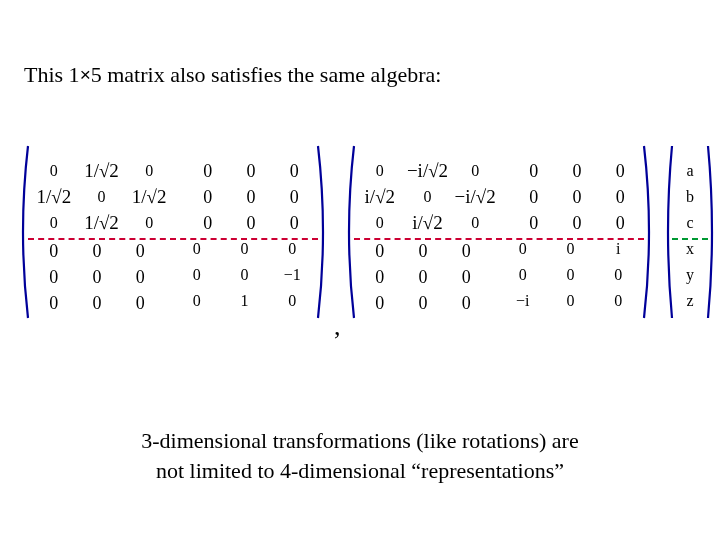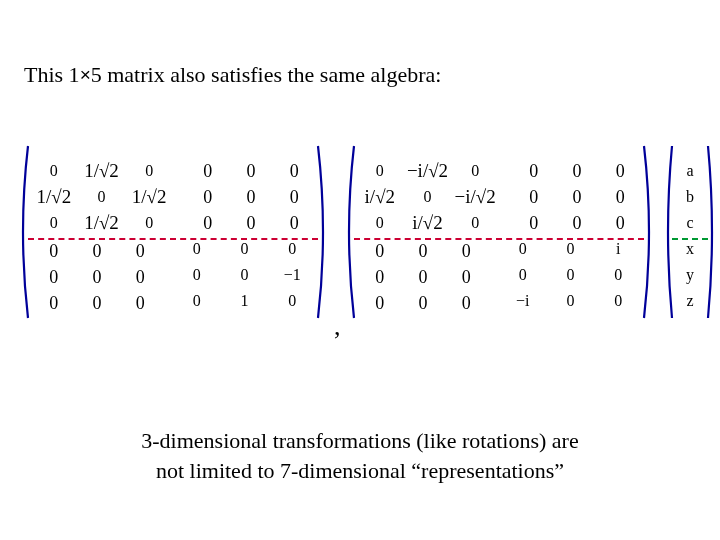--- a/index.html
+++ b/index.html
@@ -214,14 +214,14 @@
       <span class="cell it">x</span>
       <span class="cell it">y</span>
       <span class="cell it">z</span>
     </div>
   </div>
 
 </div>
 
 <div class="footer">
   <div>3-dimensional transformations (like rotations) are</div>
-  <div>not limited to 7-dimensional “representations”</div>
+  <div>not limited to 4-dimensional “representations”</div>
 </div>
 
 </body></html>

